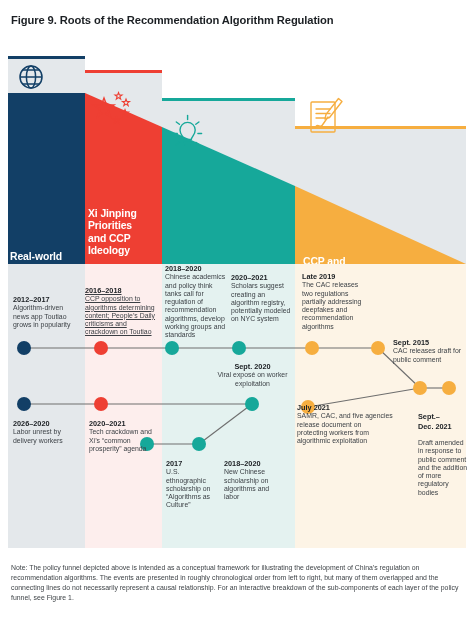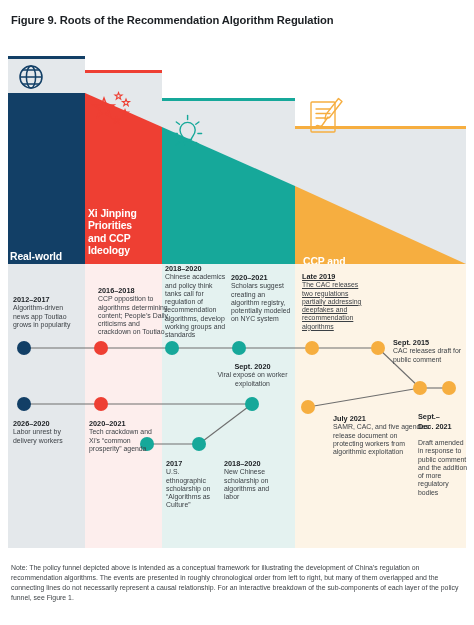--- a/index.html
+++ b/index.html
@@ -168,36 +168,36 @@
     <div class="dot d-orange" style="left:301px;top:136px;width:14px;height:14px;"></div>
 
     <div class="dot d-teal" style="left:140px;top:173px;width:14px;height:14px;"></div>
     <div class="dot d-teal" style="left:192px;top:173px;width:14px;height:14px;"></div>
 
     <div class="ev" style="left:13px;top:31px;width:66px;">
       <span class="hd">2012–2017</span>
       <span>Algorithm-driven news app Toutiao grows in popularity</span>
     </div>
 
-    <div class="ev" style="left:98px;top:22px;width:70px;">
+    <div class="ev" style="left:85px;top:22px;width:70px;text-decoration:underline;">
       <span class="hd">2016–2018</span>
       <span>CCP opposition to algorithms determining content; People’s Daily criticisms and crackdown on Toutiao</span>
     </div>
 
     <div class="ev" style="left:165px;top:0px;width:64px;">
       <span class="hd">2018–2020</span>
       <span>Chinese academics and policy think tanks call for regulation of recommendation algorithms, develop working groups and standards</span>
     </div>
 
     <div class="ev" style="left:231px;top:9px;width:61px;">
       <span class="hd">2020–2021</span>
       <span>Scholars suggest creating an algorithm registry, potentially modeled on NYC system</span>
     </div>
 
-    <div class="ev" style="left:302px;top:8px;width:61px;text-decoration:underline;">
+    <div class="ev" style="left:302px;top:8px;width:61px;">
       <span class="hd">Late 2019</span>
       <span>The CAC releases two regulations partially addressing deepfakes and recommendation algorithms</span>
     </div>
 
 
     <div class="ev" style="left:393px;top:74px;width:70px;">
       <span class="hd">Sept. 2015</span>
       <span>CAC releases draft for public comment</span>
     </div>
 
@@ -219,21 +219,21 @@
     <div class="ev" style="left:166px;top:195px;width:55px;">
       <span class="hd">2017</span>
       <span>U.S. ethnographic scholarship on “Algorithms as Culture”</span>
     </div>
 
     <div class="ev" style="left:224px;top:195px;width:55px;">
       <span class="hd">2018–2020</span>
       <span>New Chinese scholarship on algorithms and labor</span>
     </div>
 
-    <div class="ev" style="left:297px;top:150px;width:96px;margin-left:36px;">
+    <div class="ev" style="left:297px;top:139px;width:96px;">
       <span class="hd">July 2021</span>
       <span>SAMR, CAC, and five agencies release document on protecting workers from algorithmic exploitation</span>
     </div>
 
     <div class="ev" style="left:418px;top:140px;width:50px;white-space:pre-line;">
       <span class="hd">Sept.–
 Dec. 2021</span>
       <span>Draft amended in response to public comment and the addition of more regulatory bodies</span>
     </div>
   </div>

